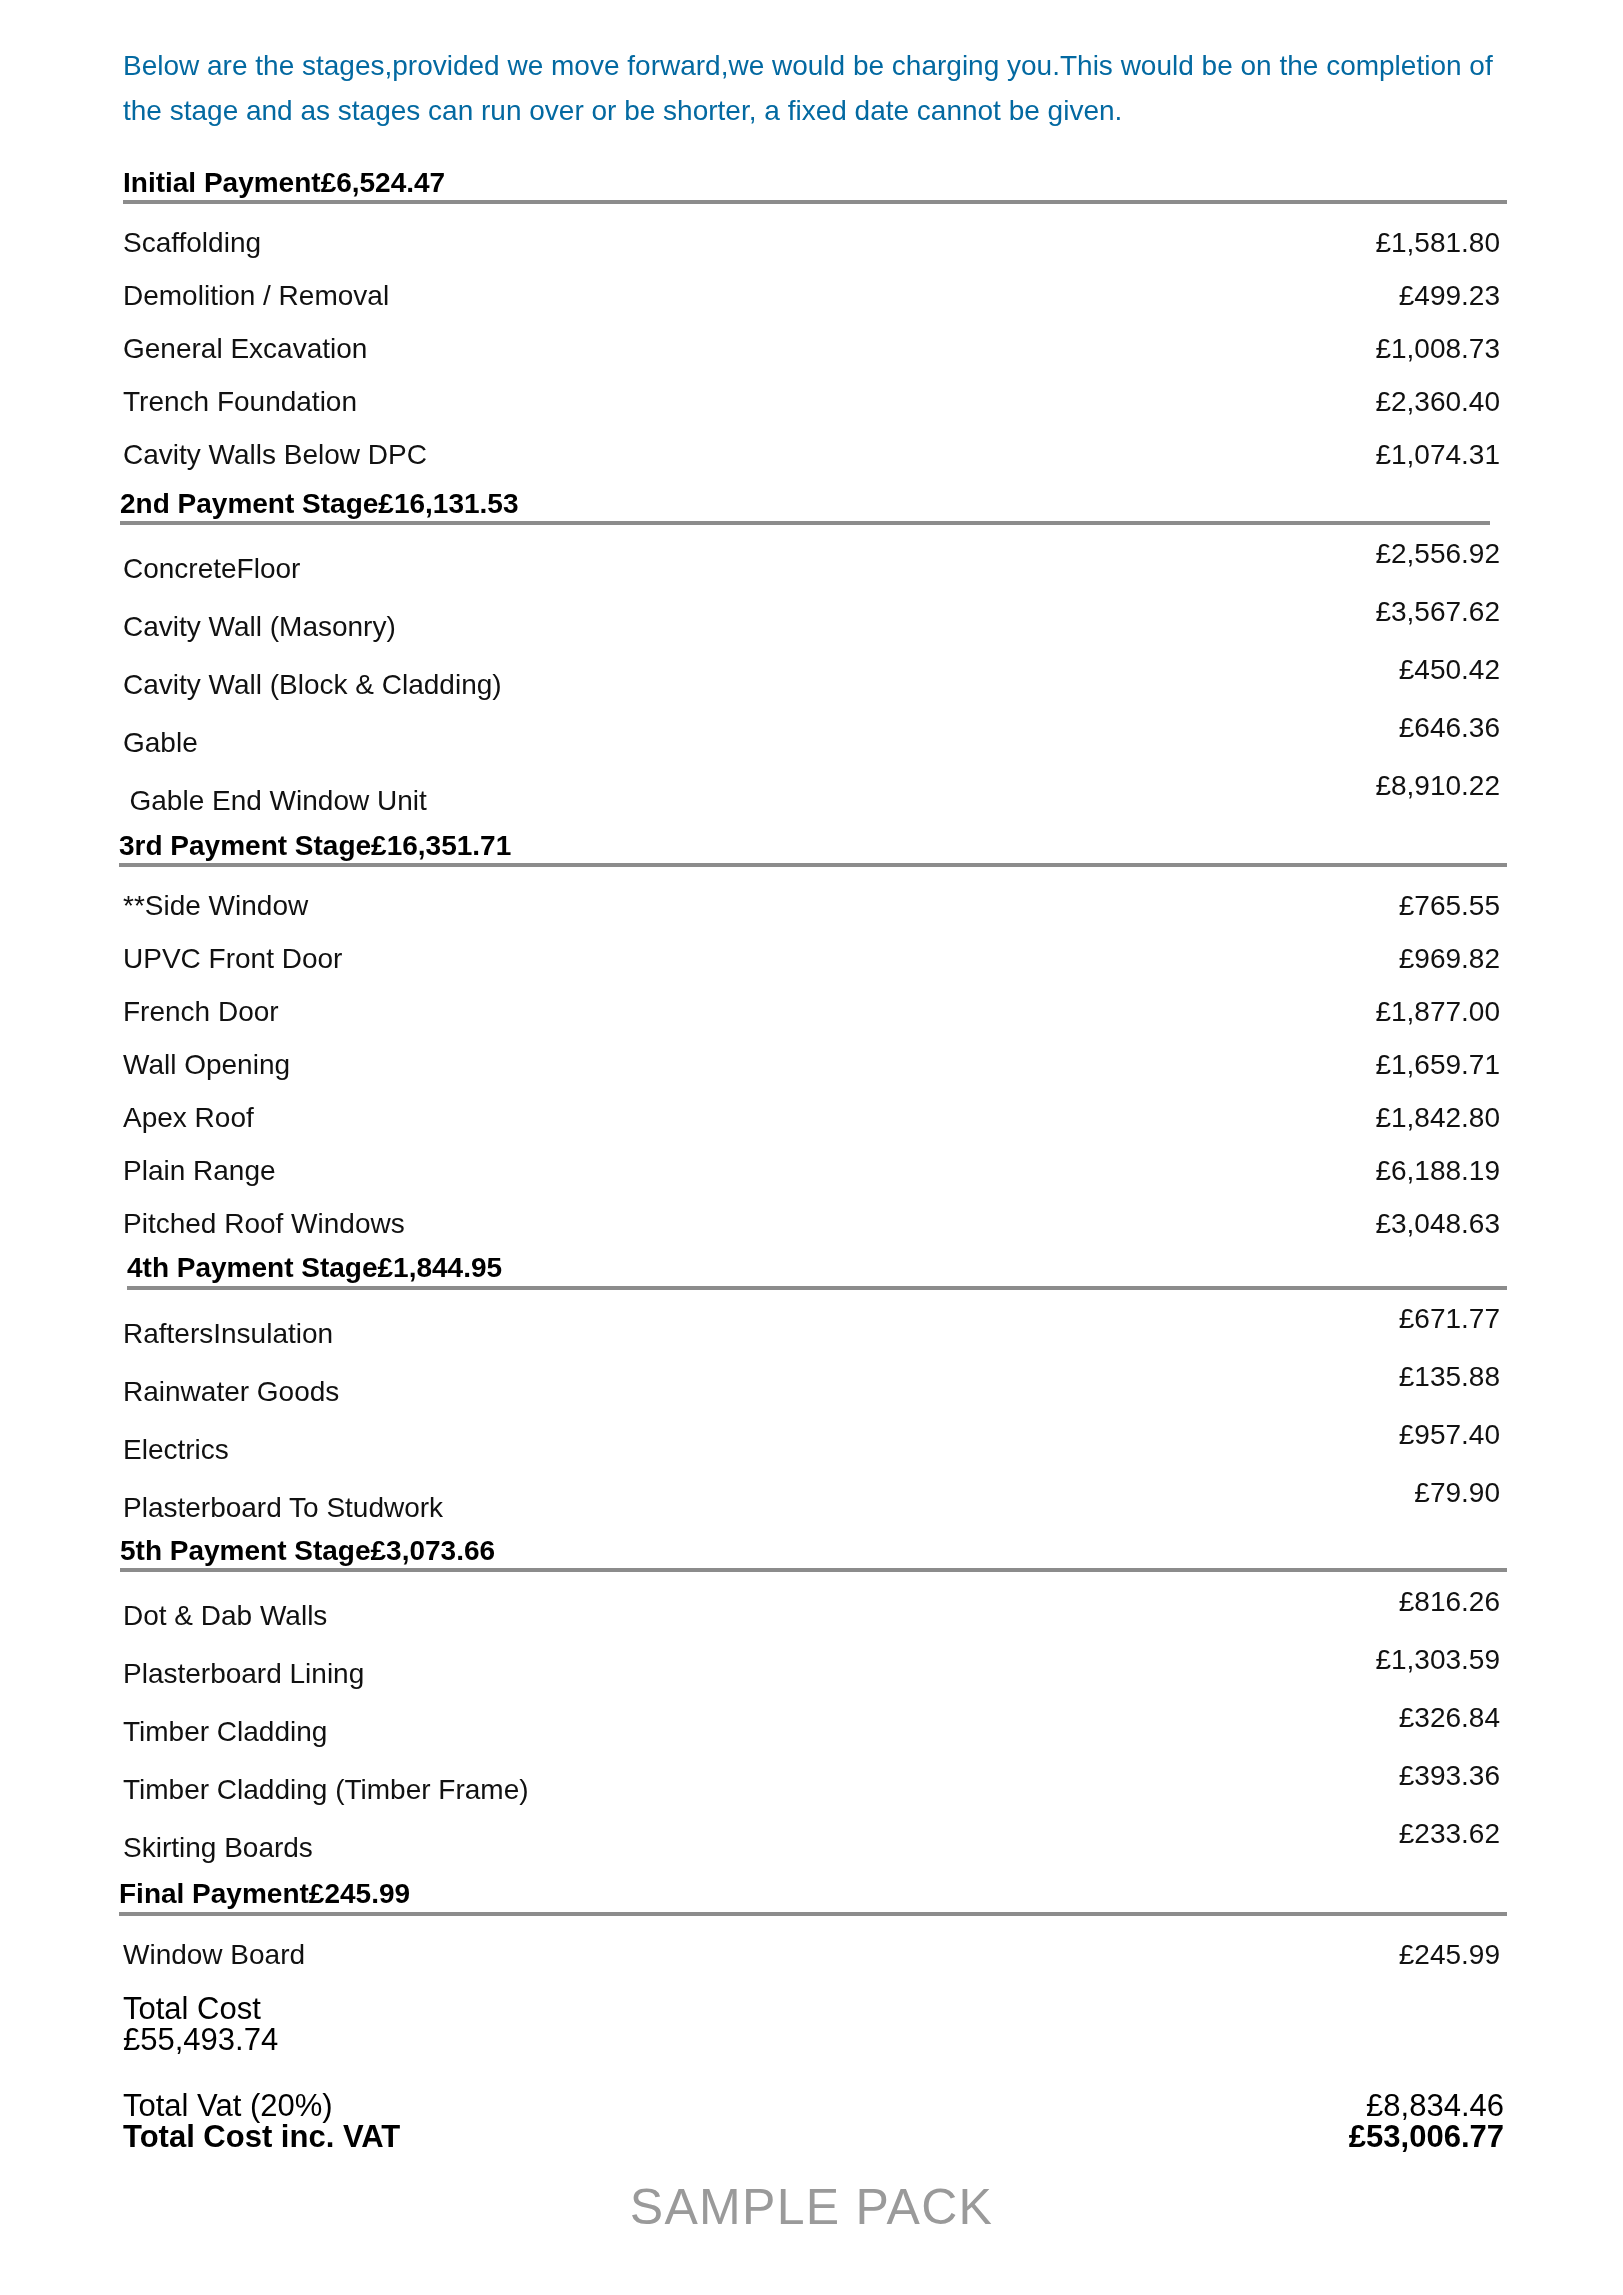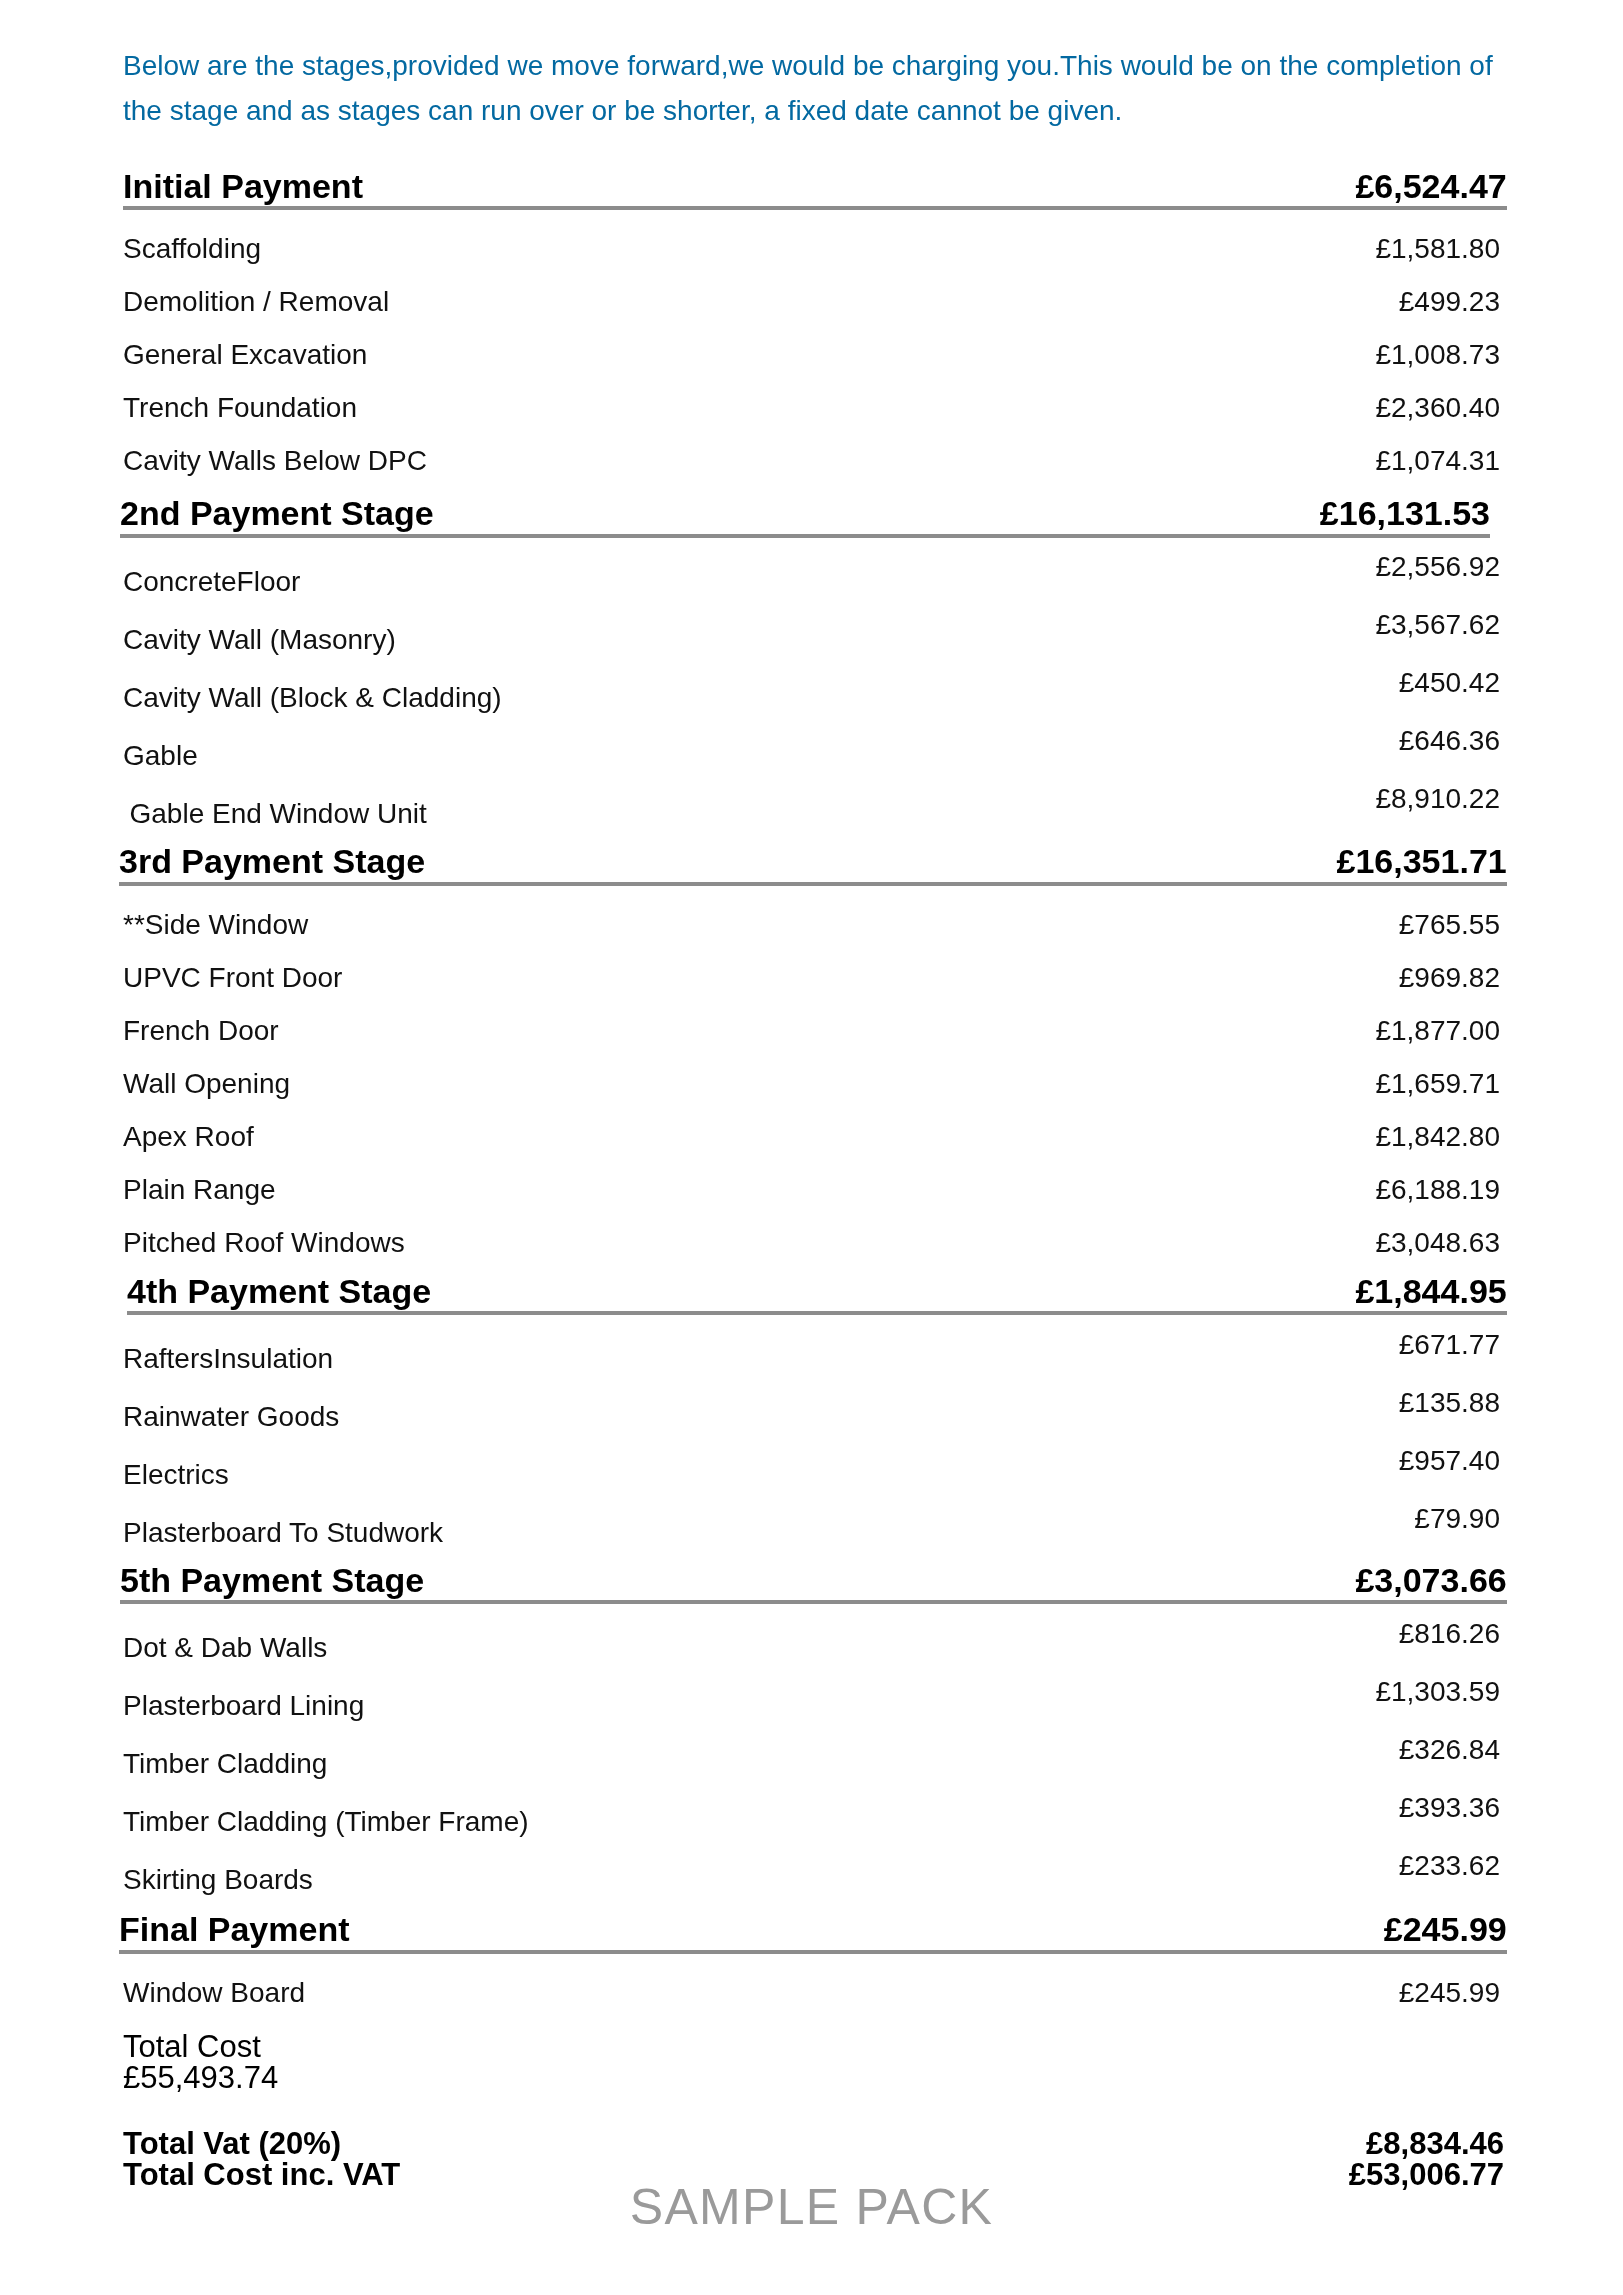--- a/index.html
+++ b/index.html
@@ -46,24 +46,23 @@
     font-size: 28px;
     line-height: 1.62;
     font-weight: 400;
     color: #0369a1;
   }
 
   
   .stage-head {
     display: flex;
     align-items: baseline;
-    justify-content: space-between;
     border-bottom: 4.6px solid #8c8c8c;
     font-weight: 700;
-    font-size: 34px;
+    font-size: 28px;
     line-height: 1.06;
     padding-bottom: 2.6px;
   }
   .stage-head .stage-name { white-space: nowrap; }
   .stage-head .stage-amount { white-space: nowrap; }
 
   
   .sh-initial { margin-left: 25px; margin-right: 18.3px; margin-top: 34px; }
   .sh-2nd     { margin-left: 22px; margin-right: 35px; margin-top: 19.6px; }
   .sh-3rd     { margin-left: 21px; margin-right: 18.3px; margin-top: 15.7px; }
@@ -107,21 +106,21 @@
     align-items: baseline;
     justify-content: space-between;
     margin-left: 25px;
     margin-right: 21px;
     font-size: 31px;
     line-height: 1;
     font-weight: 400;
   }
   .total-row.bold { font-weight: 700; }
   .tr-1 { margin-top: 24px; flex-direction: column; }
-  .tr-2 { margin-top: 35px; font-weight: bold; }
+  .tr-2 { margin-top: 35px; }
   .tr-3 { }
 
   
   .watermark {
     position: absolute;
     left: 0;
     right: 0;
     top: 2178px;
     text-align: center;
     font-size: 50px;

